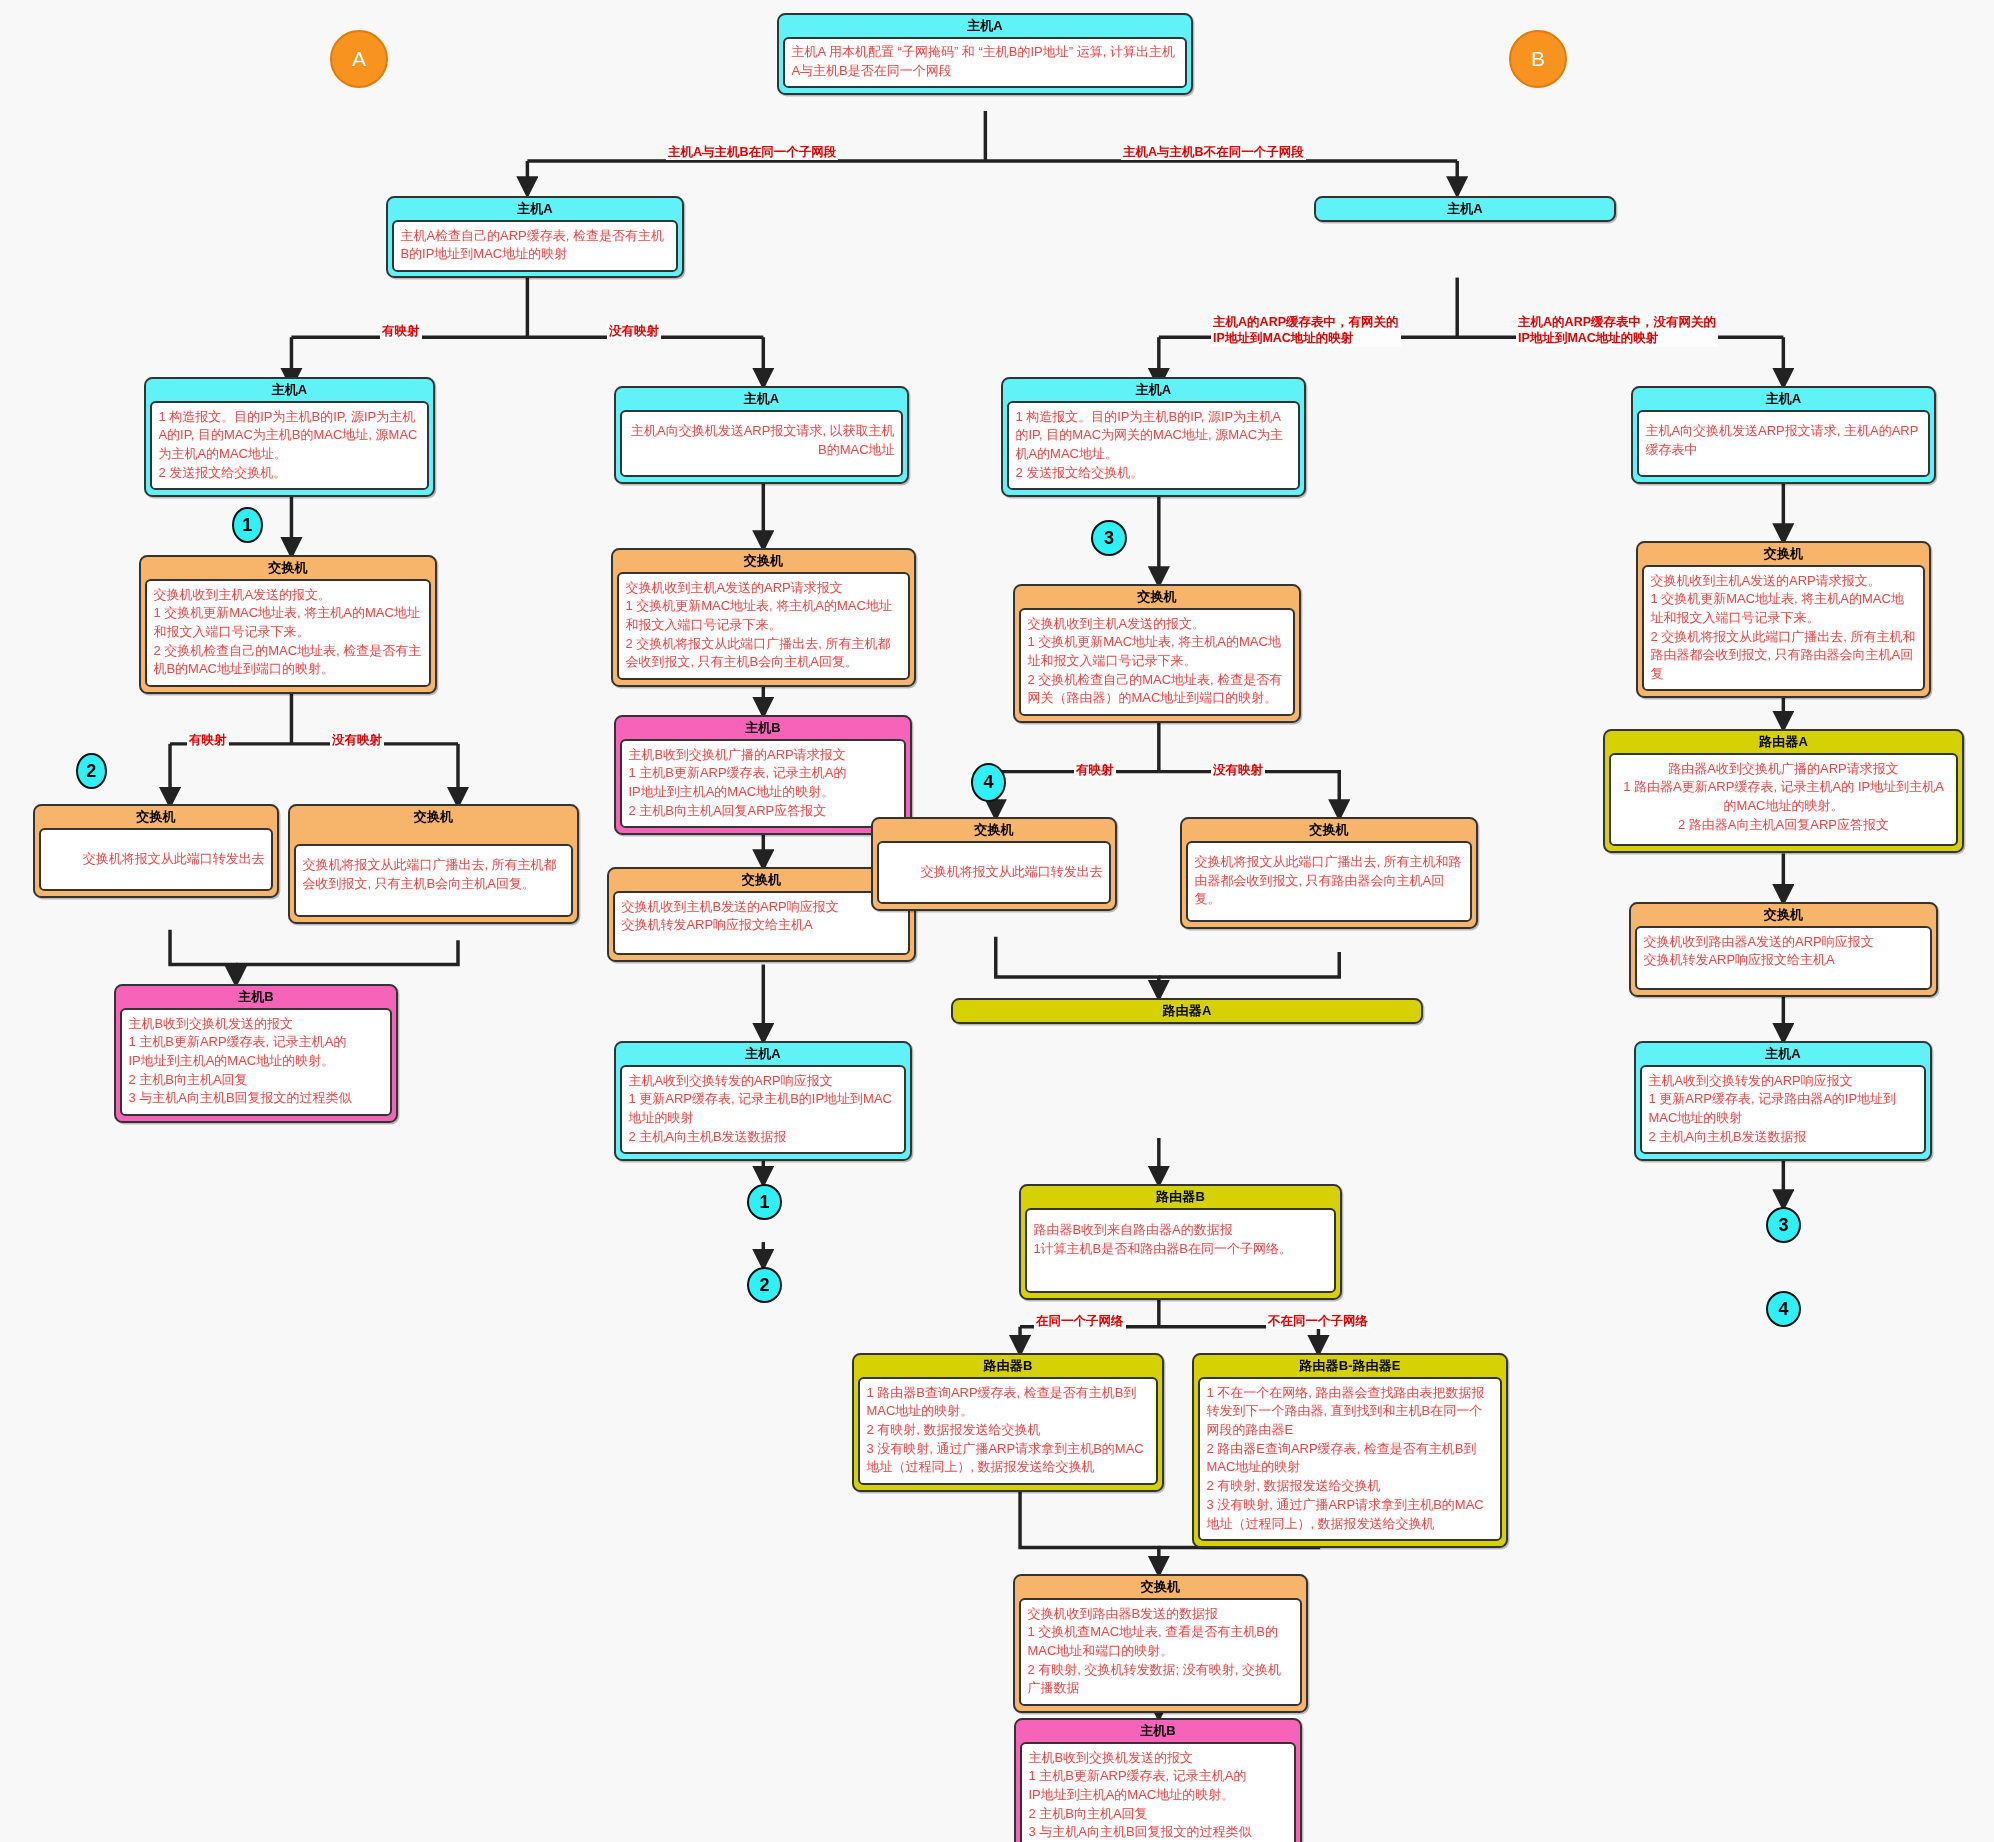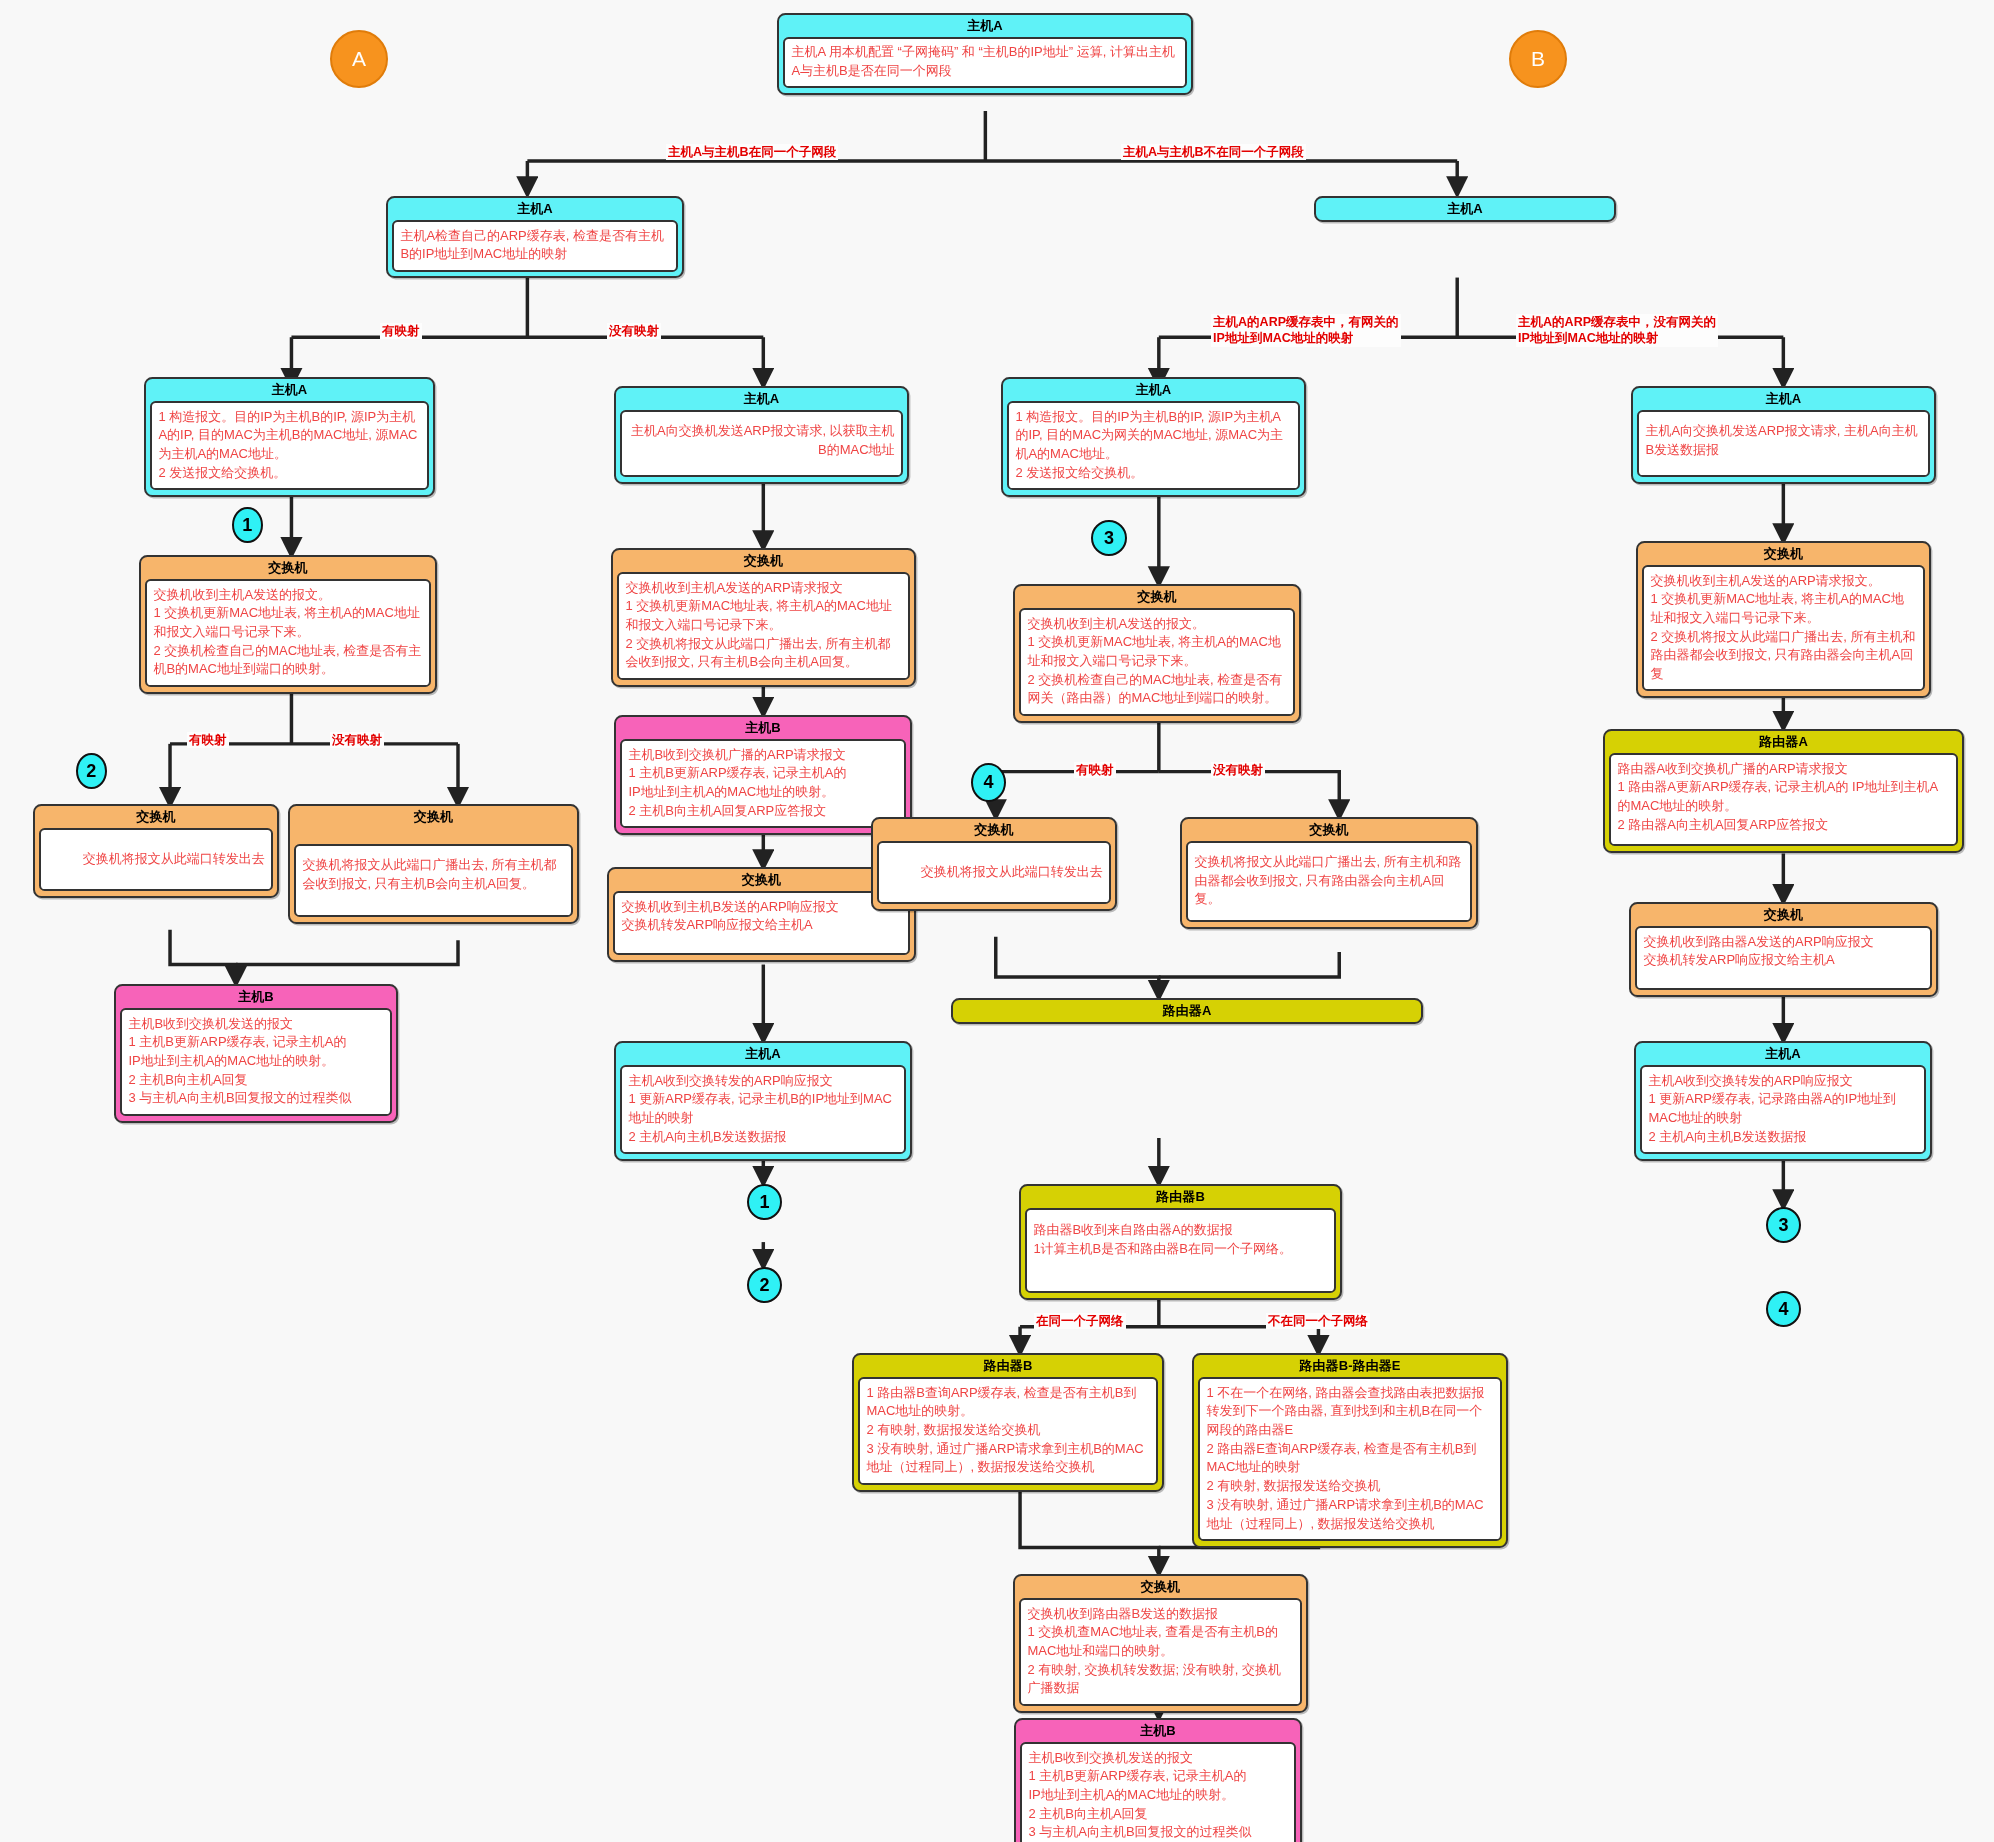--- a/index.html
+++ b/index.html
@@ -337,33 +337,33 @@
     <div class="title">主机B</div>
     <div class="body">主机B收到交换机发送的报文
 1 主机B更新ARP缓存表, 记录主机A的
     IP地址到主机A的MAC地址的映射。
 2 主机B向主机A回复
 3 与主机A向主机B回复报文的过程类似</div>
   </div>
 
   <div class="node cyan" style="left:1631px; top:386px; width:305px;">
     <div class="title">主机A</div>
-    <div class="body" style="padding-top:9.7px;padding-bottom:15.3px;">主机A向交换机发送ARP报文请求, 主机A向主机B发送数据报</div>
+    <div class="body" style="padding-top:9.7px;padding-bottom:15.3px;">主机A向交换机发送ARP报文请求, 主机A的ARP缓存表中</div>
   </div>
 
   <div class="node orange" style="left:1636px; top:541px; width:295px;">
     <div class="title">交换机</div>
     <div class="body">交换机收到主机A发送的ARP请求报文。
 1 交换机更新MAC地址表, 将主机A的MAC地址和报文入端口号记录下来。
 2 交换机将报文从此端口广播出去, 所有主机和路由器都会收到报文, 只有路由器会向主机A回复</div>
   </div>
 
   <div class="node olive" style="left:1603px; top:729px; width:361px;">
     <div class="title">路由器A</div>
-    <div class="body" style="padding-bottom:9.7px;">路由器A收到交换机广播的ARP请求报文
+    <div class="body" style="padding-bottom:9.7px;text-align:center;">路由器A收到交换机广播的ARP请求报文
 1 路由器A更新ARP缓存表, 记录主机A的 IP地址到主机A的MAC地址的映射。
 2 路由器A向主机A回复ARP应答报文</div>
   </div>
 
   <div class="node orange" style="left:1629px; top:902px; width:309px;">
     <div class="title">交换机</div>
     <div class="body" style="padding-bottom:18px;">交换机收到路由器A发送的ARP响应报文
 交换机转发ARP响应报文给主机A</div>
   </div>
 

